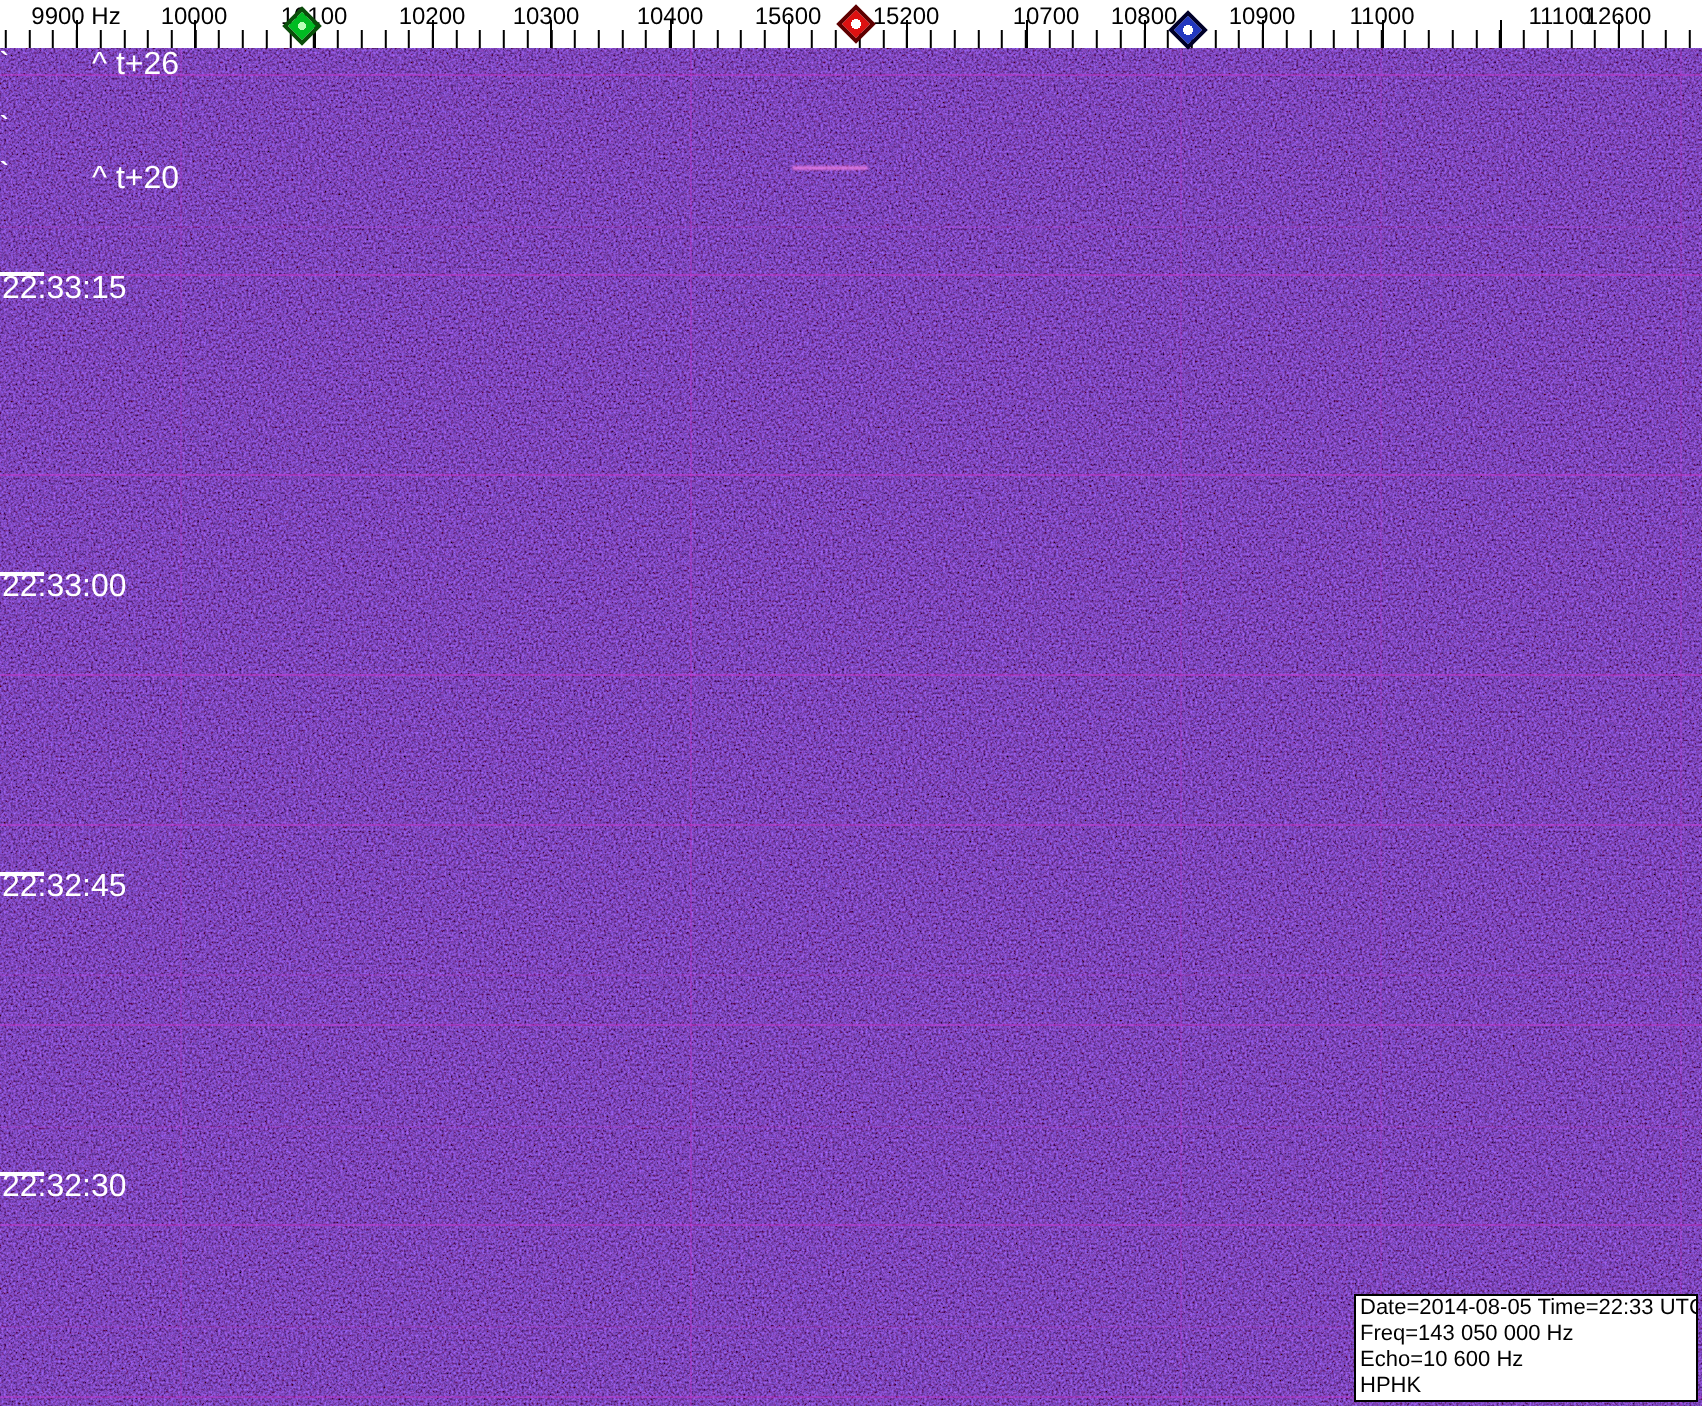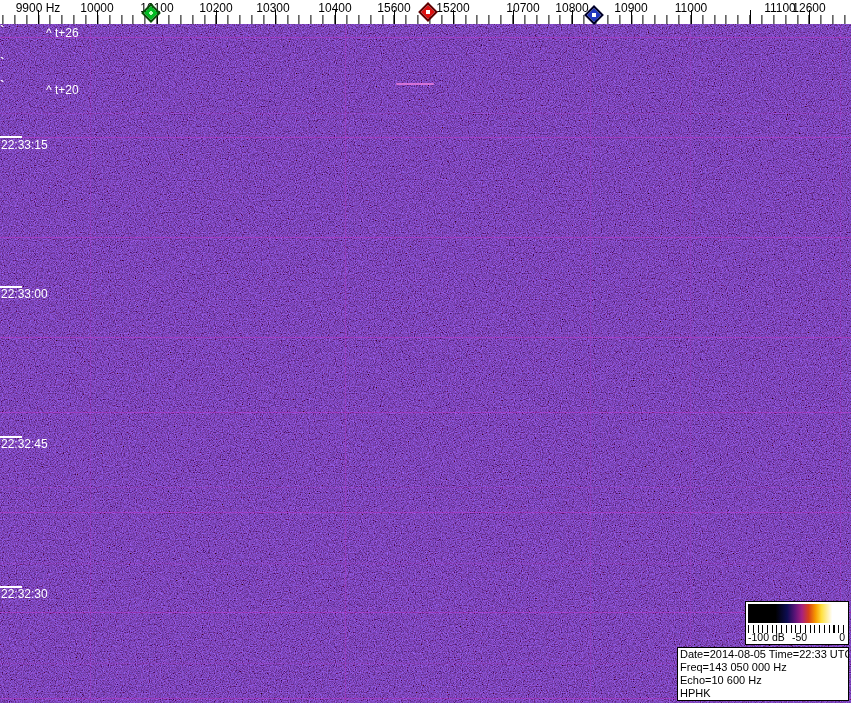--- a/index.html
+++ b/index.html
@@ -28,21 +28,21 @@
   .diamond.red{border-color:#5e0000;background:radial-gradient(circle,#ffffff 0 2.5px,#dd1111 2.5px);}
   .diamond.blue{border-color:#000028;background:radial-gradient(circle,#ffffff 0 2.5px,#2238c0 2.5px);}
   
   .spectro-noise{position:absolute;left:0;top:24px;}
   .gh{position:absolute;left:0;width:851px;height:1px;background:#cc33cc;}
   .gv{position:absolute;top:24px;width:1px;height:679px;background:#cc33cc;}
   .echo-streak{
     position:absolute;left:396px;top:83px;width:38px;height:2px;
     background:rgba(235,125,225,0.8);border-radius:2px;filter:blur(0.4px);
   }
-  .wtext{position:absolute;color:#ffffff;font-size:12px;line-height:12px;white-space:nowrap;}
+  .wtext{position:absolute;color:#ffffff;font-size:16px;line-height:12px;white-space:nowrap;}
   .edge-mark{position:absolute;left:0;color:#ffffff;font-size:13px;font-weight:bold;line-height:10px;}
   .tt{position:absolute;left:0;width:22px;height:2px;background:#ffffff;}
   
   .legend{
     position:absolute;left:745px;top:601px;width:104px;height:44px;
     background:#fff;border:1px solid #000;box-sizing:border-box;z-index:4;
   }
   .legend-bar{
     position:absolute;left:2px;top:2px;right:2px;height:19px;
     background:linear-gradient(to right,
@@ -148,29 +148,20 @@
     <div class="rl" style="left:631px">10900</div>
     <div class="rl" style="left:691px">11000</div>
     <div class="rl" style="left:780px">11100</div>
     <div class="rl" style="left:809px">12600</div>
   </div>
 
   <div class="diamond green" style="left:151px;top:13px"></div>
   <div class="diamond red" style="left:428px;top:12px"></div>
   <div class="diamond blue" style="left:594px;top:15px"></div>
 
-  <div class="legend">
-    <div class="legend-bar"></div>
-    <div class="legend-ticks"></div>
-    <div class="legend-labels">
-      <span class="ll-left">-100 dB</span>
-      <span class="ll-mid">-50</span>
-      <span class="ll-right">0</span>
-    </div>
-  </div>
 
   <div class="infobox">
     <div>Date=2014-08-05 Time=22:33 UTC</div>
     <div>Freq=143 050 000 Hz</div>
     <div>Echo=10 600 Hz</div>
     <div>HPHK</div>
   </div>
 
 </div>
 

